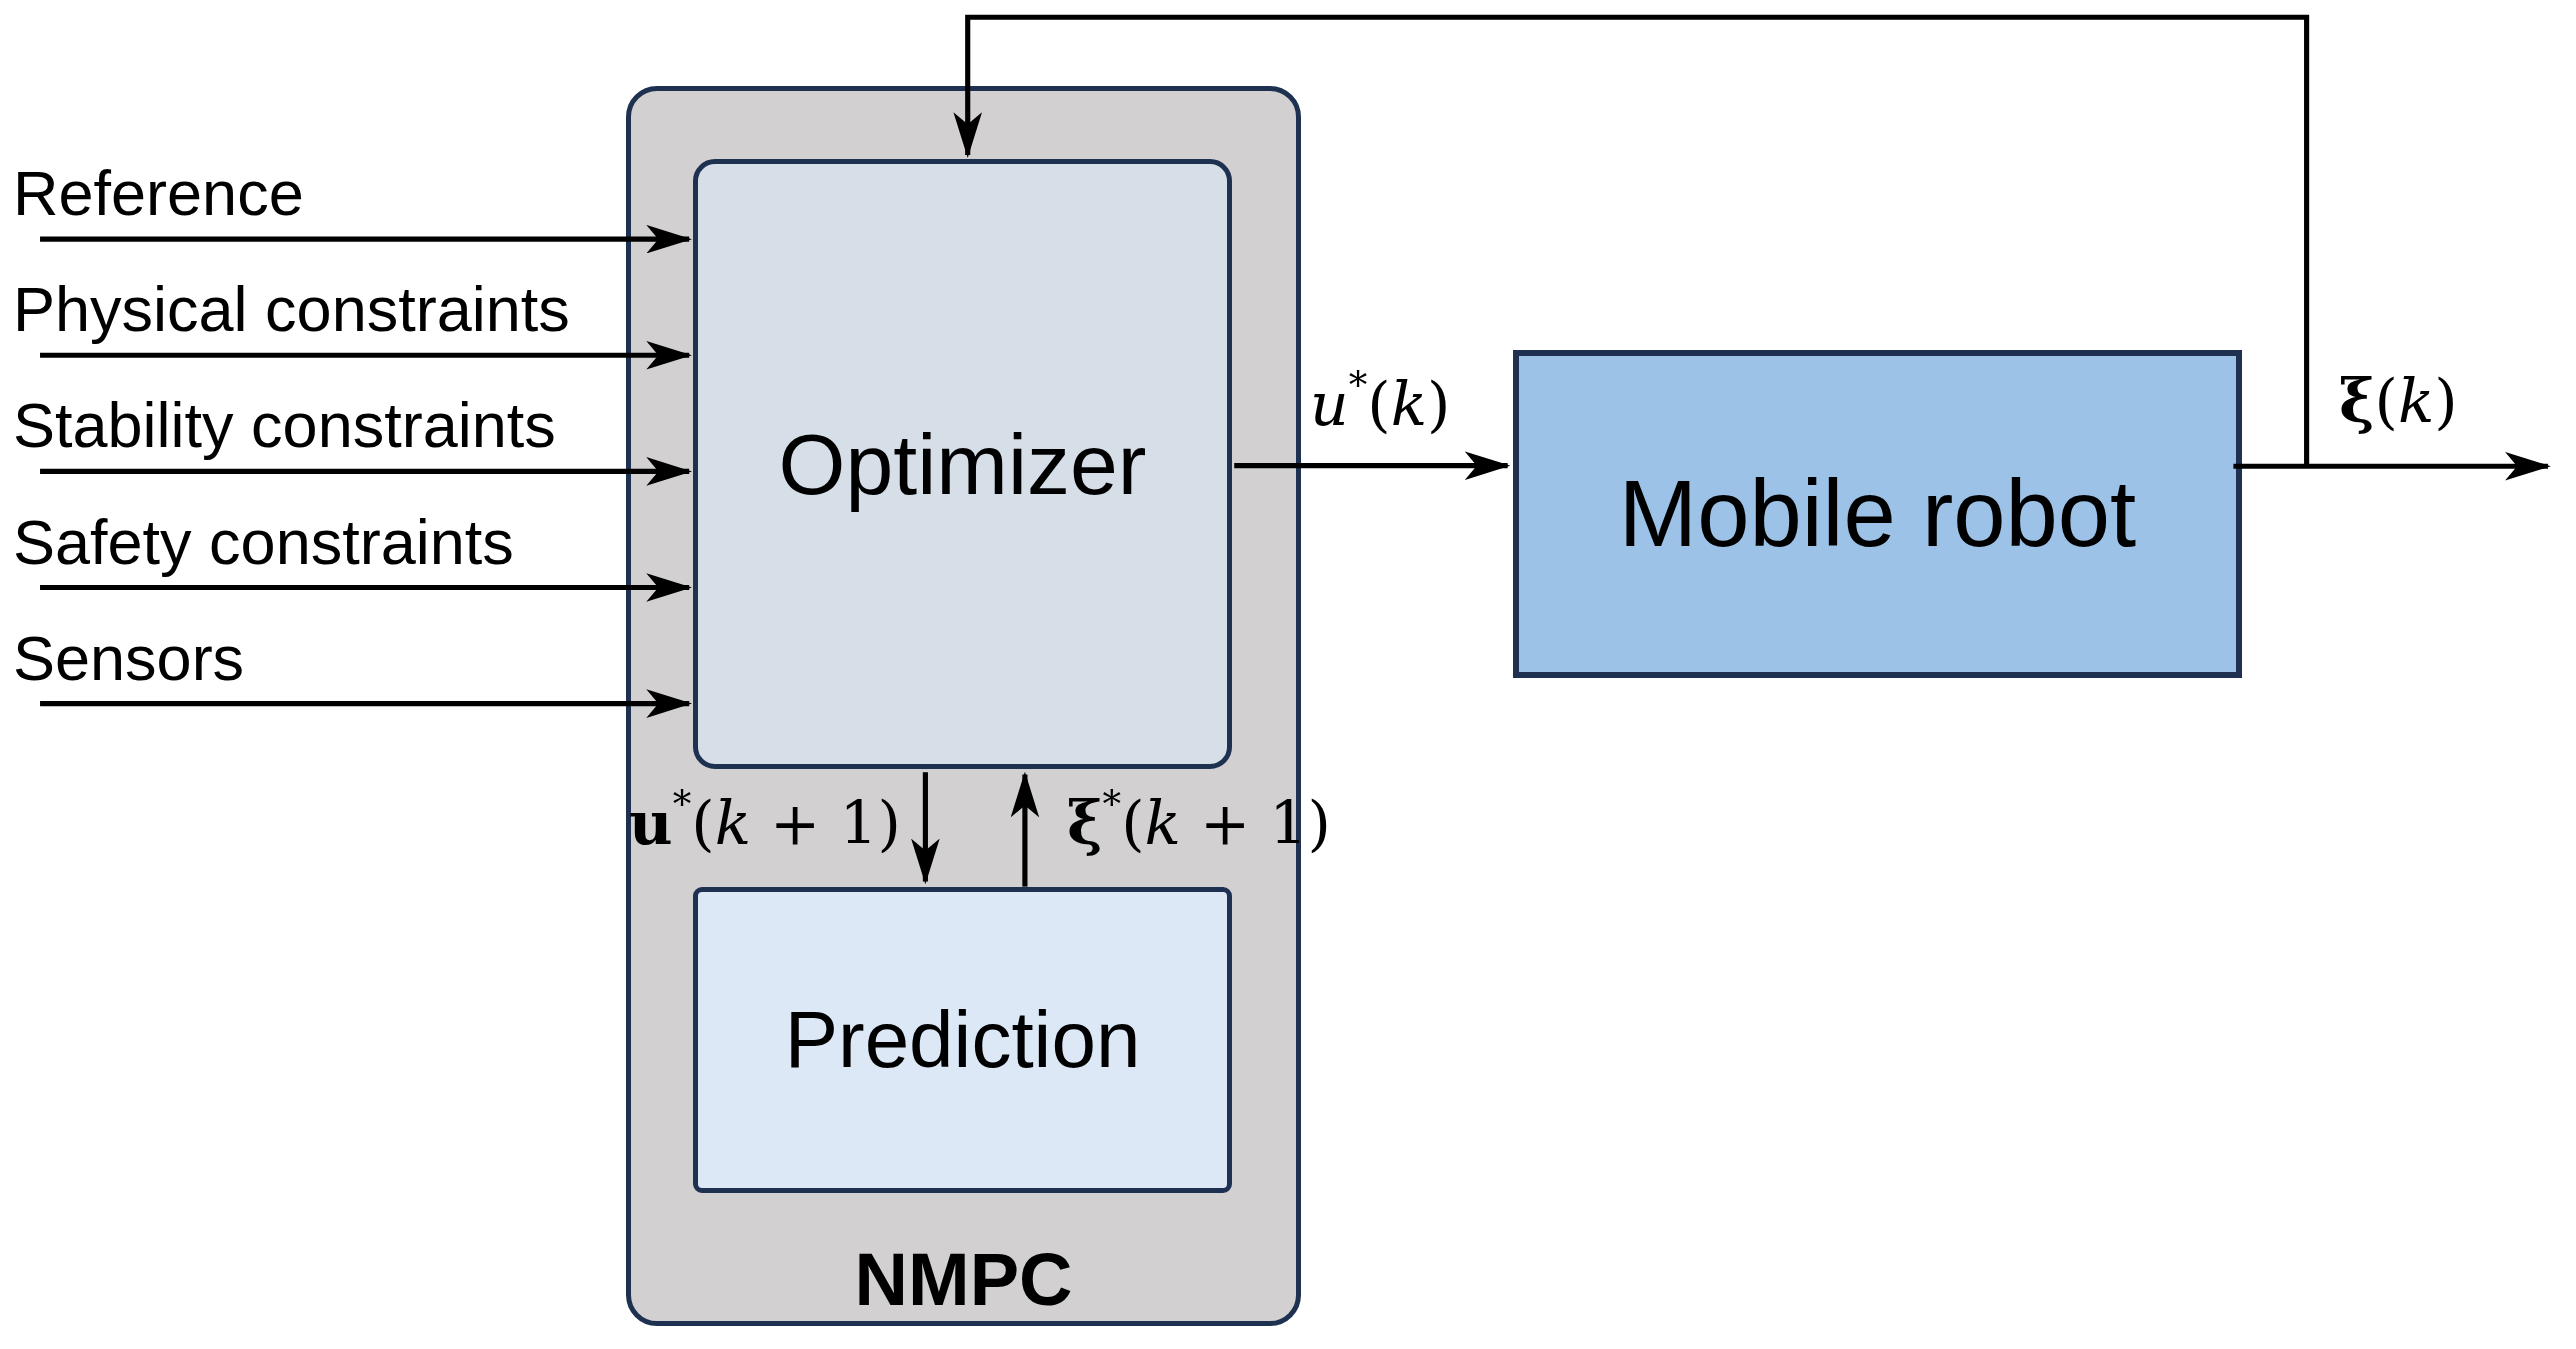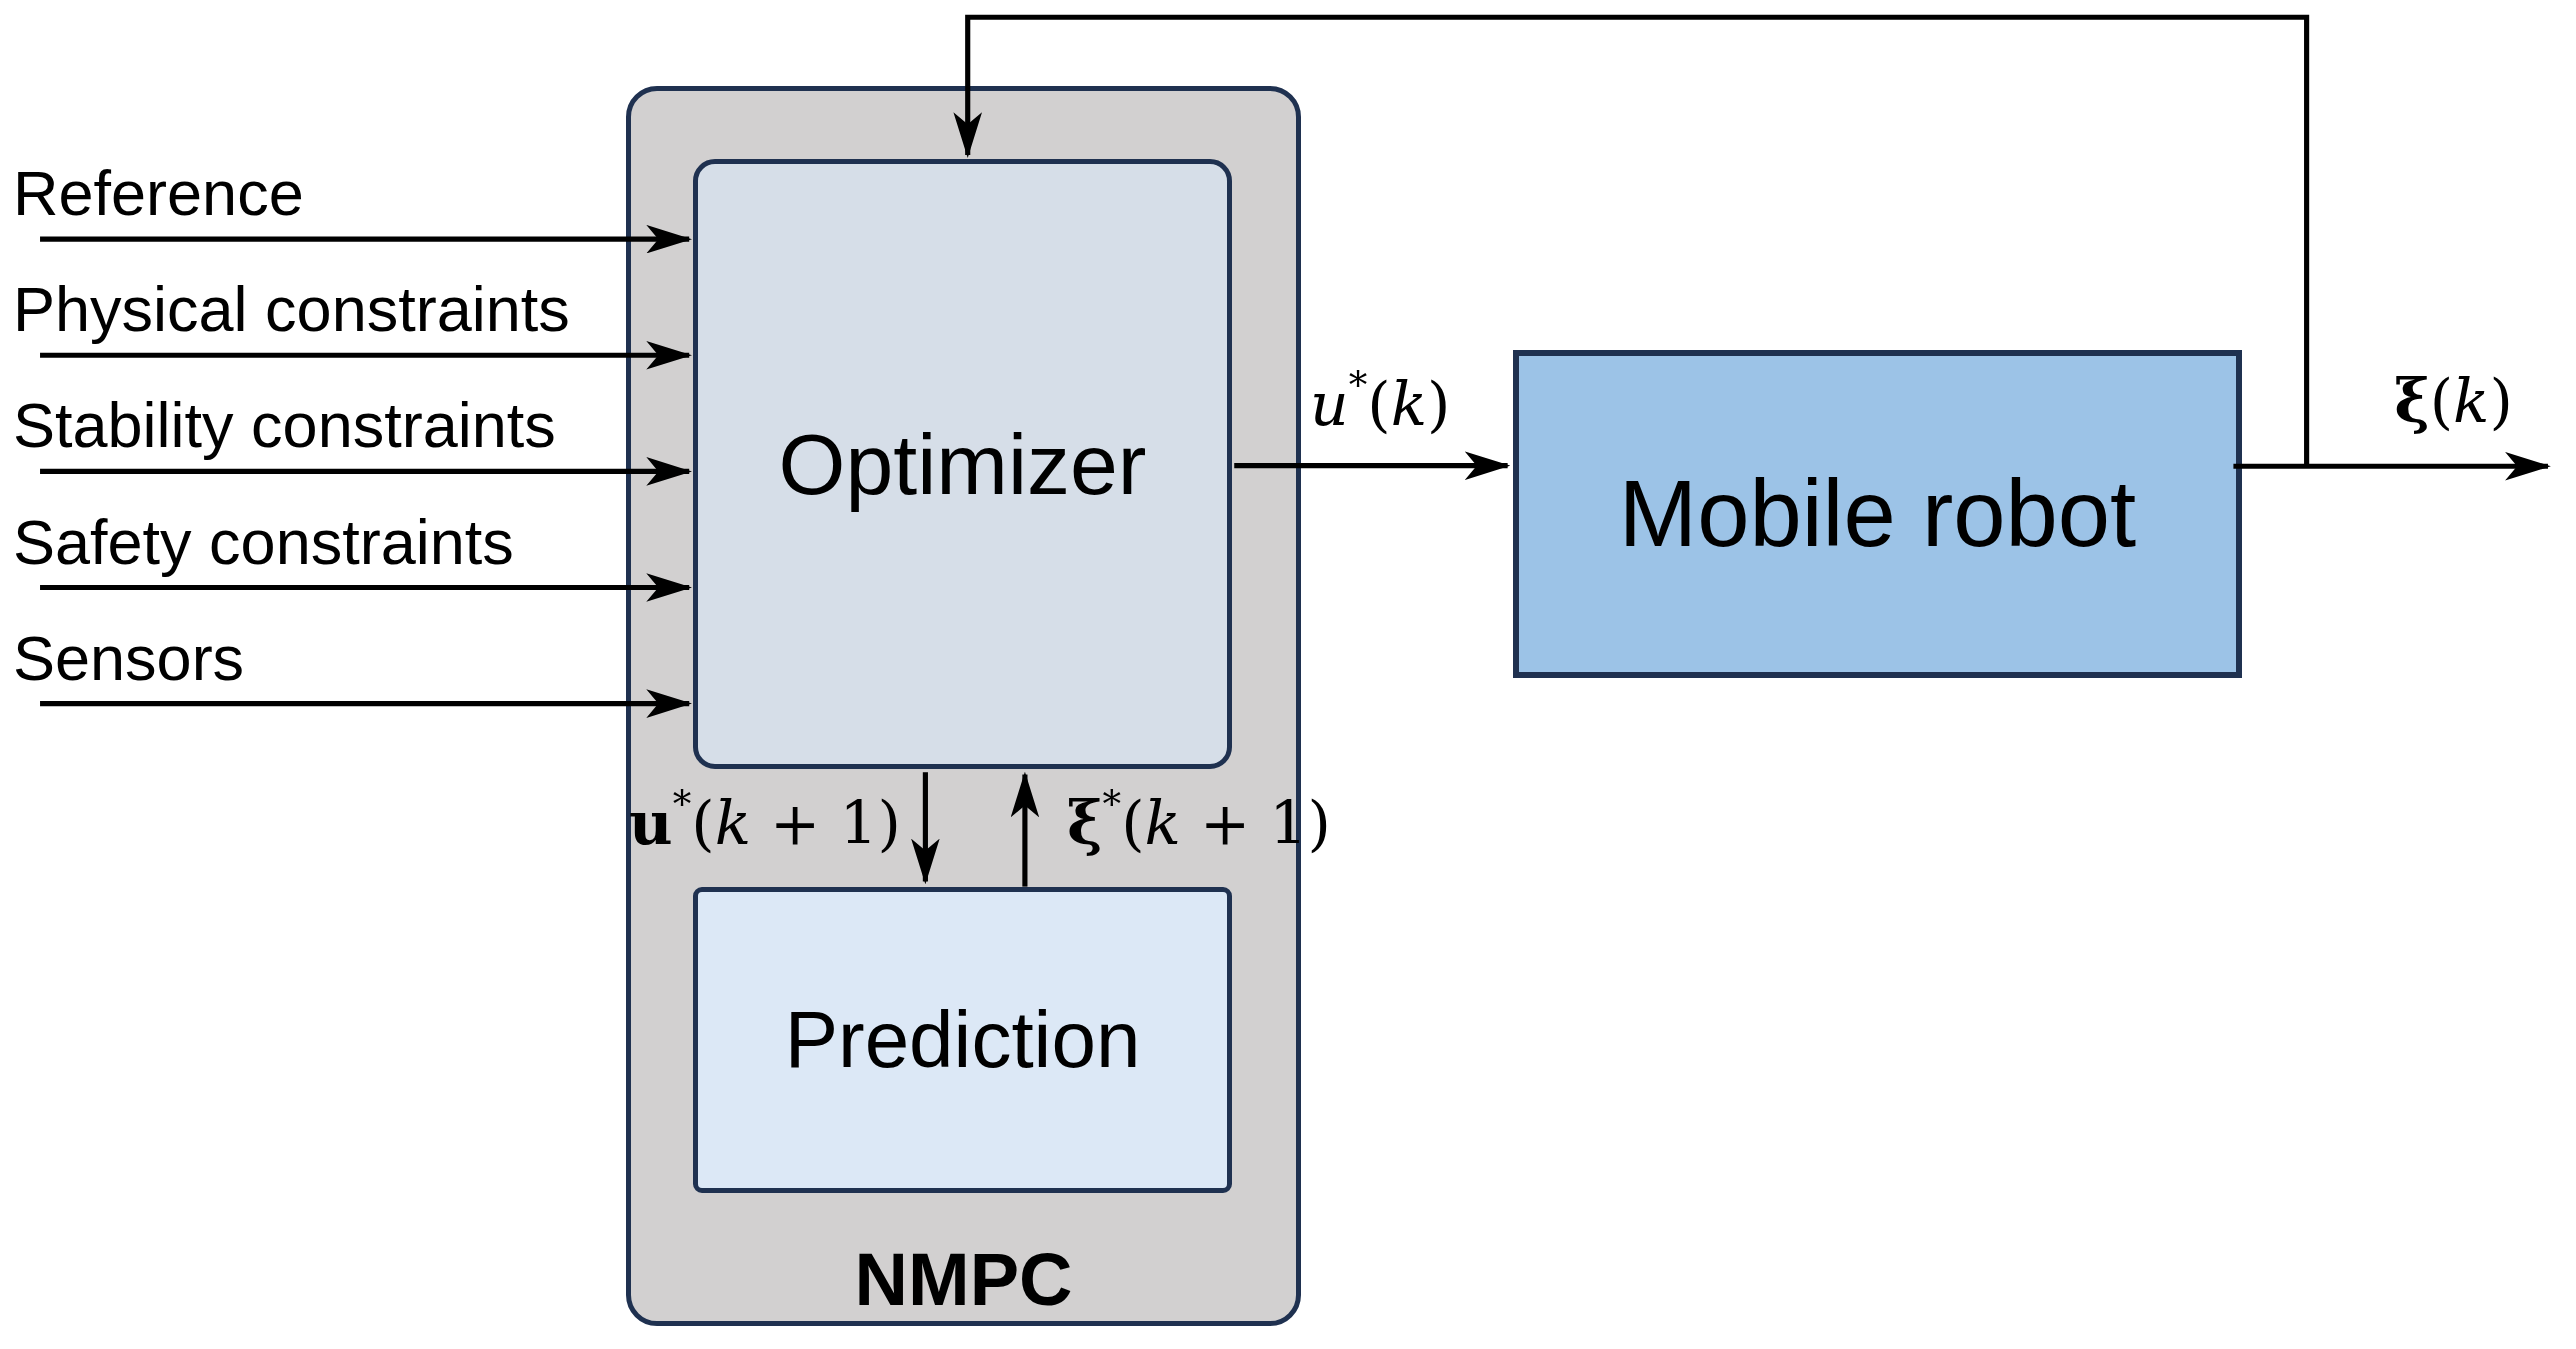--- a/index.html
+++ b/index.html
@@ -30,21 +30,21 @@
 
   .input-label{position:absolute;left:13px;font-size:63px;white-space:nowrap;}
 
   .math{position:absolute;font-family:"DejaVu Serif","Liberation Serif",serif;
         font-size:60px;white-space:nowrap;}
   .math .it{font-style:italic;}
   .math .bold{font-weight:bold;}
   .math sup.star{font-size:0.62em;vertical-align:0.72em;line-height:0;}
 
   #sig-u-star-k{left:1310px;top:369px;width:206px;}
-  #sig-xi-k{left:2339px;top:366px;width:229px;text-align:center;}
+  #sig-xi-k{left:2339px;top:366px;width:229px;}
   #sig-u-star-k1{left:629px;top:788px;width:269px;text-align:right;}
   #sig-xi-star-k1{left:1051px;top:788px;width:269px;text-align:left;margin-left:16px;}
 
   #wires{position:absolute;left:0;top:0;z-index:5;pointer-events:none;}
 </style>
 </head>
 <body>
 
 <div class="box" id="nmpc-container"></div>
 

